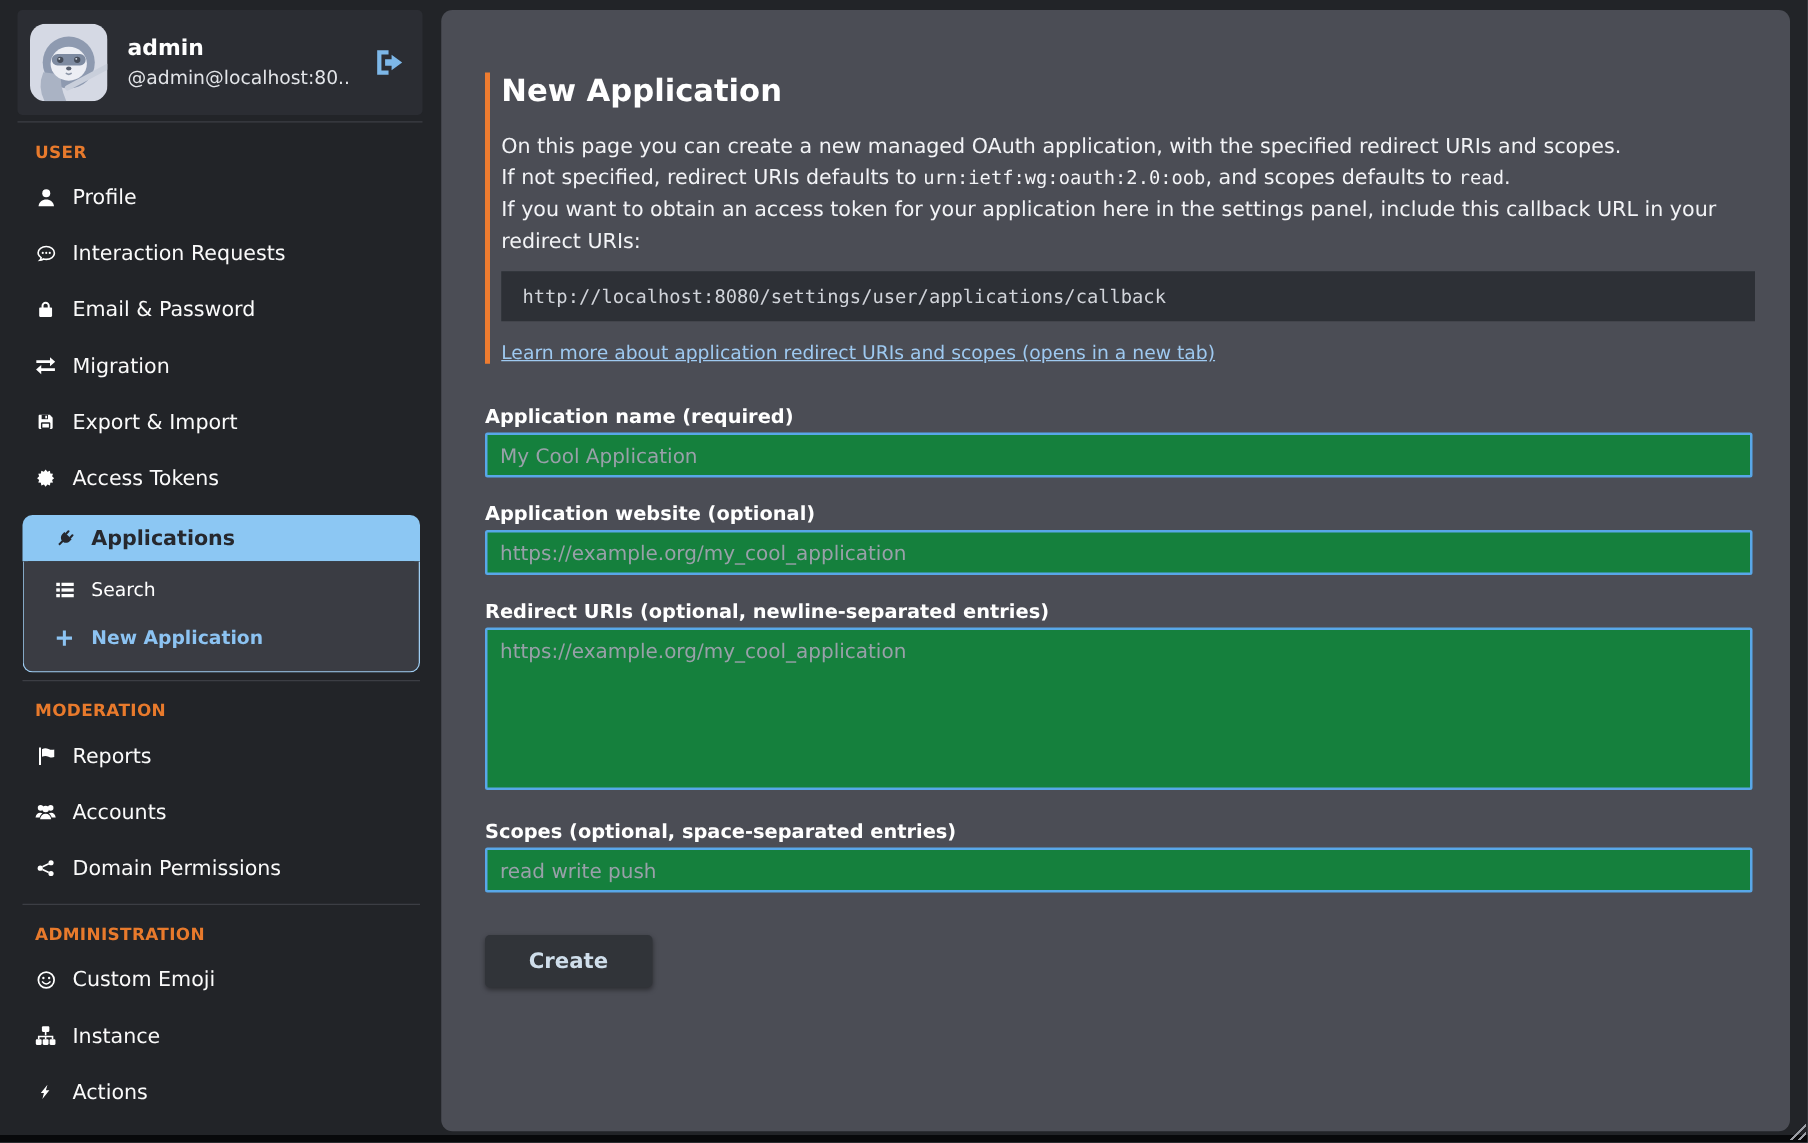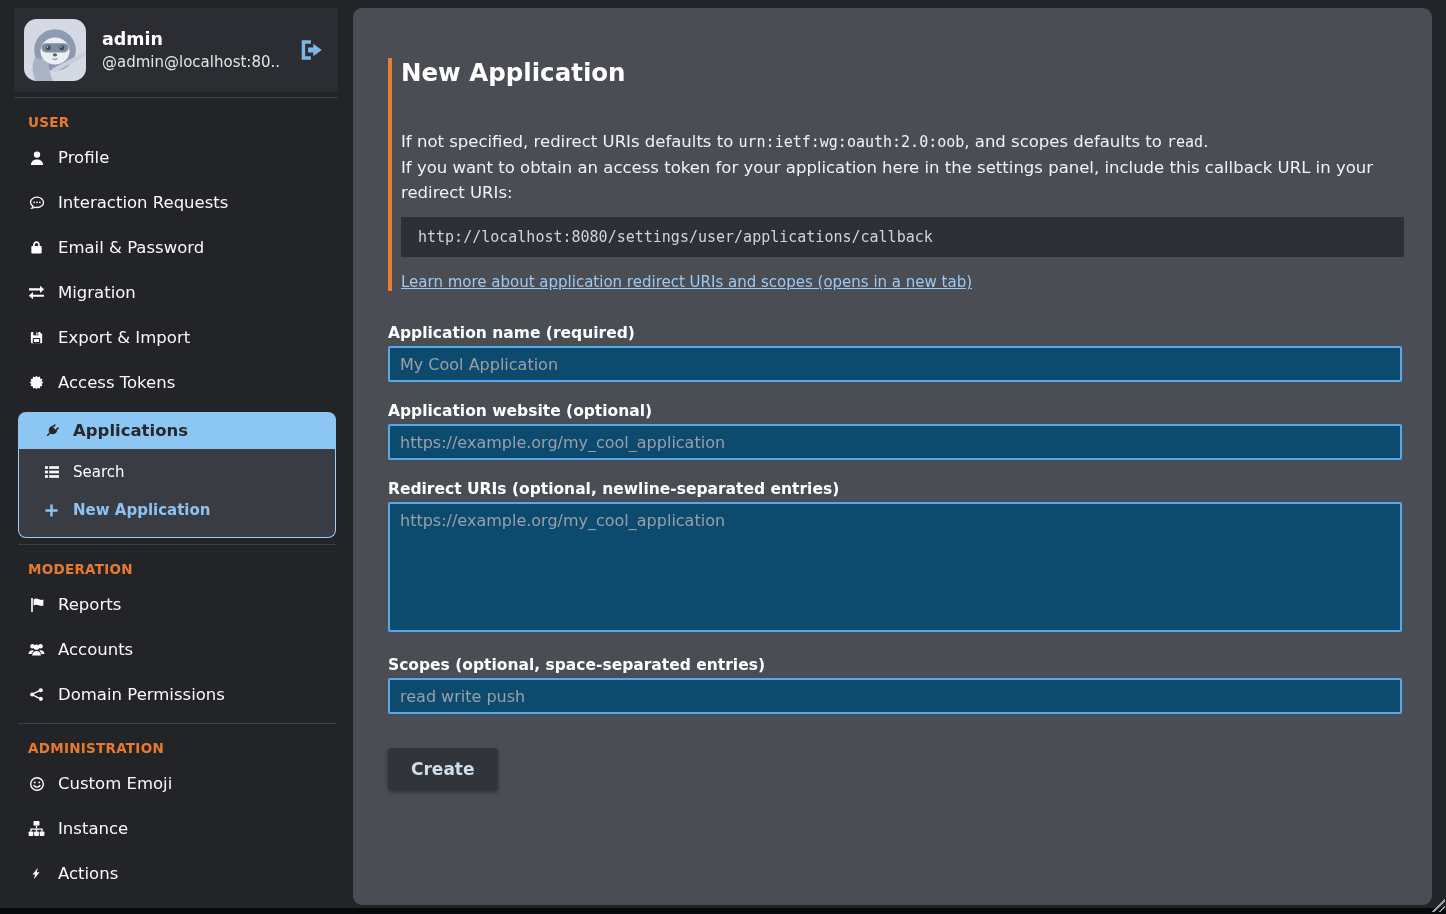--- a/index.html
+++ b/index.html
@@ -62,30 +62,30 @@
   .callback {
     display:block; background:#2d3036; border-radius:0; margin-top:12px;
     padding:12px 17px; font-family:"DejaVu Sans Mono","Liberation Mono",monospace;
     font-size:15px; color:#d1d4da; line-height:16px;
   }
   .learn-link { display:inline-block; margin-top:16px; color:#9ec9f0; font-size:15px; text-decoration:underline; cursor:pointer; }
   .app-form { margin:33px 0 0 0; width:1014px; }
   .field { margin-bottom:20px; }
   .field label { display:block; font-size:15.5px; font-weight:bold; color:#ffffff; margin-bottom:4px; }
   .field input[type=text], .field textarea {
-    width:100%; background:#0c4a6e; border:2px solid #58a7e8; border-radius:2px;
+    width:100%; background:#15803d; border:2px solid #58a7e8; border-radius:2px;
     color:#e8eaee; font-size:16px; font-family:"DejaVu Sans","Liberation Sans",sans-serif;
     padding:0 10px; outline:none;
   }
   .field input[type=text] { height:36px; }
   .field textarea { height:130px; padding:7px 10px; resize:none; }
   .field ::placeholder { color:#99a0a9; opacity:1; }
   .create-btn {
     margin-top:14px; background:#313439; color:#cfdeeb; border:none; border-radius:4px;
-    font-size:17px; font-weight:bold; font-family:inherit; padding:11px 23px;
+    font-size:17px; font-weight:bold; font-family:inherit; padding:11px 35px;
     box-shadow:0 2px 4px rgba(0,0,0,.4); cursor:pointer;
   }
   
   .bottom-strip { position:absolute; left:0; bottom:0; width:1446px; height:6px; background:#08090b; }
   .resize-grip {
     position:absolute; right:1px; bottom:2px; width:15px; height:15px;
     background:repeating-linear-gradient(135deg, transparent 0 3px, #9a9da4 3px 4.5px);
     clip-path:polygon(100% 0, 100% 100%, 0 100%);
     cursor:nwse-resize;
   }
@@ -315,21 +315,21 @@
     <span>Actions</span>
   </div>
 
 </nav>
 
 <main class="panel">
 
   <section class="intro">
     <h1 class="page-title">New Application</h1>
     <p>
-      <br>
+      <span>On this page you can create a new managed OAuth application, with the specified redirect URIs and scopes.</span><br>
       <span>If not specified, redirect URIs defaults to </span><code>urn:ietf:wg:oauth:2.0:oob</code><span>, and scopes defaults to </span><code>read</code><span>.</span><br>
       <span>If you want to obtain an access token for your application here in the settings panel, include this callback URL in your redirect URIs:</span>
     </p>
     <code class="callback">http://localhost:8080/settings/user/applications/callback</code>
     <a class="learn-link">Learn more about application redirect URIs and scopes (opens in a new tab)</a>
   </section>
 
   <form class="app-form">
     <div class="field">
       <label>Application name (required)</label>

